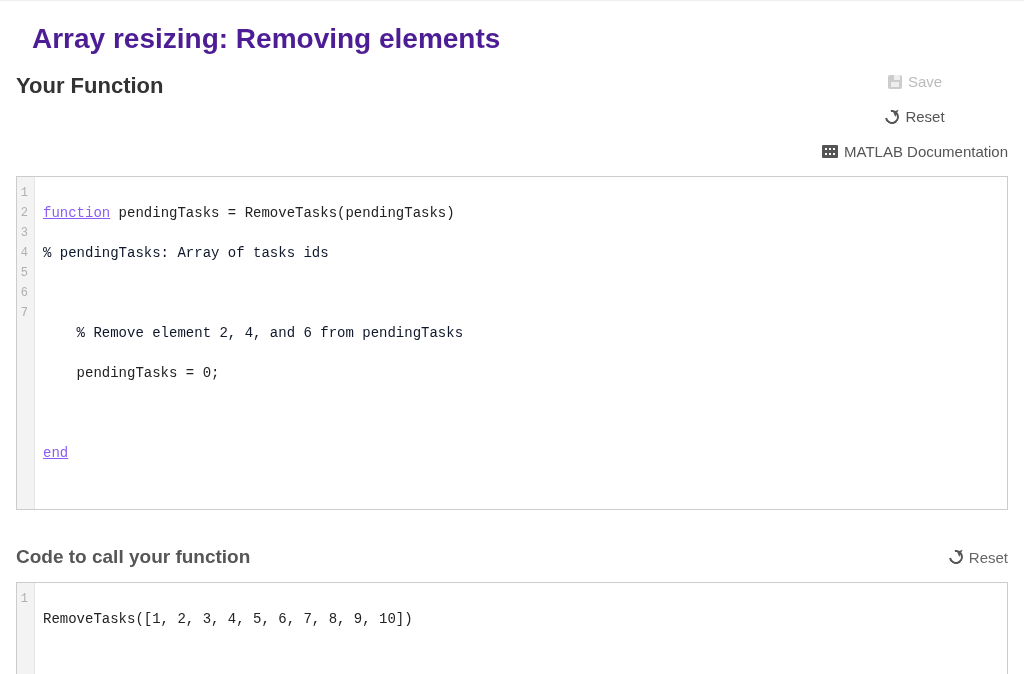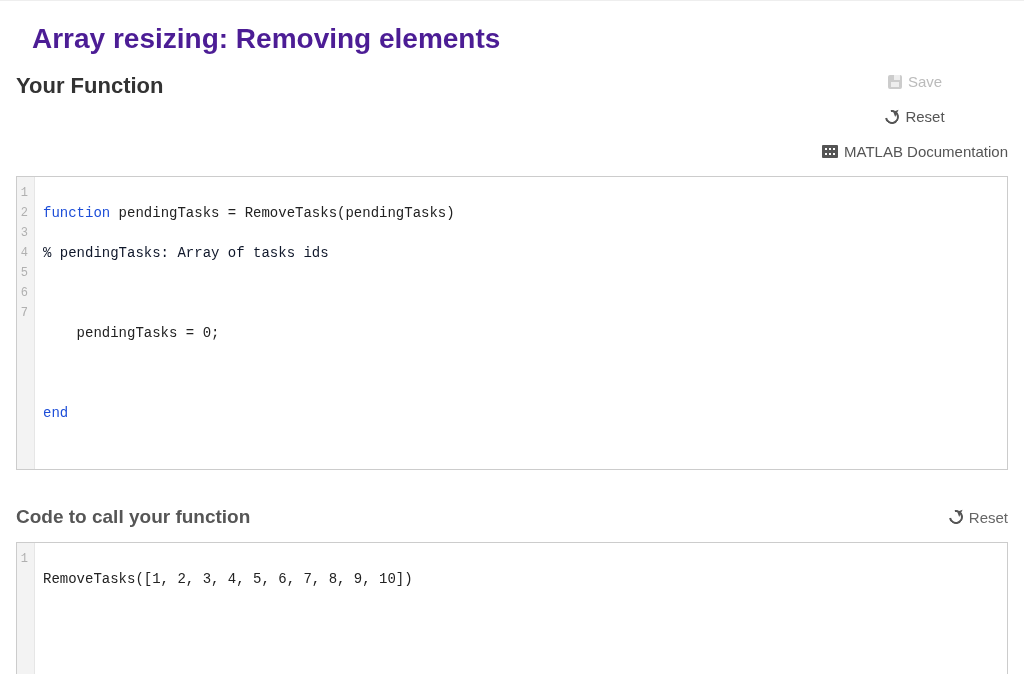--- a/index.html
+++ b/index.html
@@ -127,21 +127,21 @@
     border-right: 1px solid #e6e6e6;
   }
   .gutter div { height: 20px; line-height: 20px; padding-right: 2px; }
   .code {
     padding: 6px 8px;
     white-space: pre;
     flex: 1;
     color: #222;
   }
   .code .line { height: 20px; line-height: 20px; }
-  .kw { color: #1d4ed8; }
+  .kw { color: #8b5cf6; text-decoration: underline; }
   .com { color: #0f172a; }
   .editor.tall .code { min-height: 150px; }
 
   .section-bar.sub { align-items: center; margin-top: 8px; margin-bottom: 14px; gap: 43px; }
   .section-bar.sub h2.section-title { font-size: 19px; color: #565656; }
   .actions.small { font-size: 15px; color: #666; }
 </style>
 </head>
 <body>
 
@@ -176,20 +176,21 @@
         <div>3</div>
         <div>4</div>
         <div>5</div>
         <div>6</div>
         <div>7</div>
       </div>
       <div class="code">
 <div class="line"><span class="kw">function</span><span> pendingTasks = RemoveTasks(pendingTasks)</span></div>
 <div class="line"><span class="com">% pendingTasks: Array of tasks ids</span></div>
 <div class="line"><span></span></div>
+<div class="line"><span class="com">    % Remove element 2, 4, and 6 from pendingTasks</span></div>
 <div class="line"><span>    pendingTasks = 0;</span></div>
 <div class="line"><span></span></div>
 <div class="line"><span class="kw">end</span></div>
       </div>
     </div>
   </div>
 
   <div class="section-bar sub">
     <h2 class="section-title">Code to call your function</h2>
     <div class="actions small">

